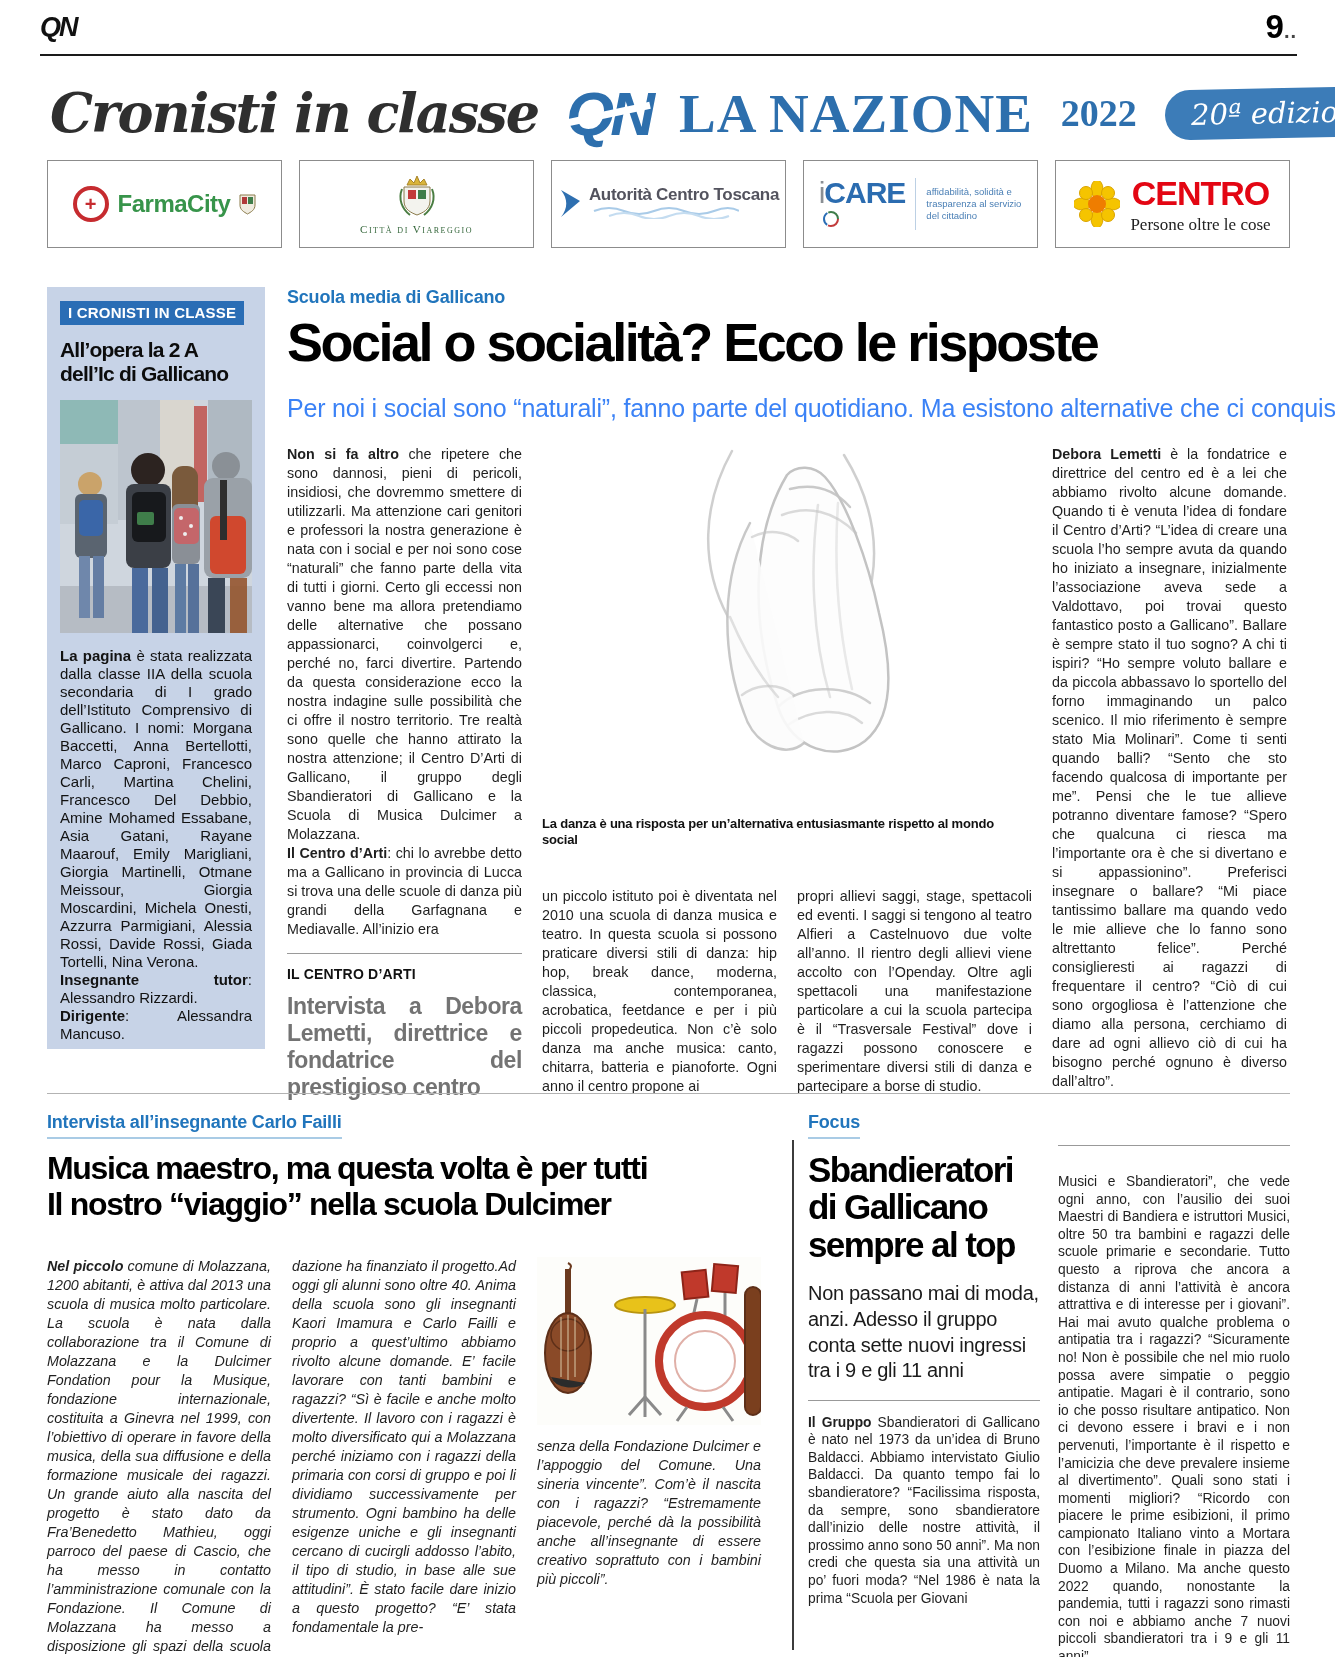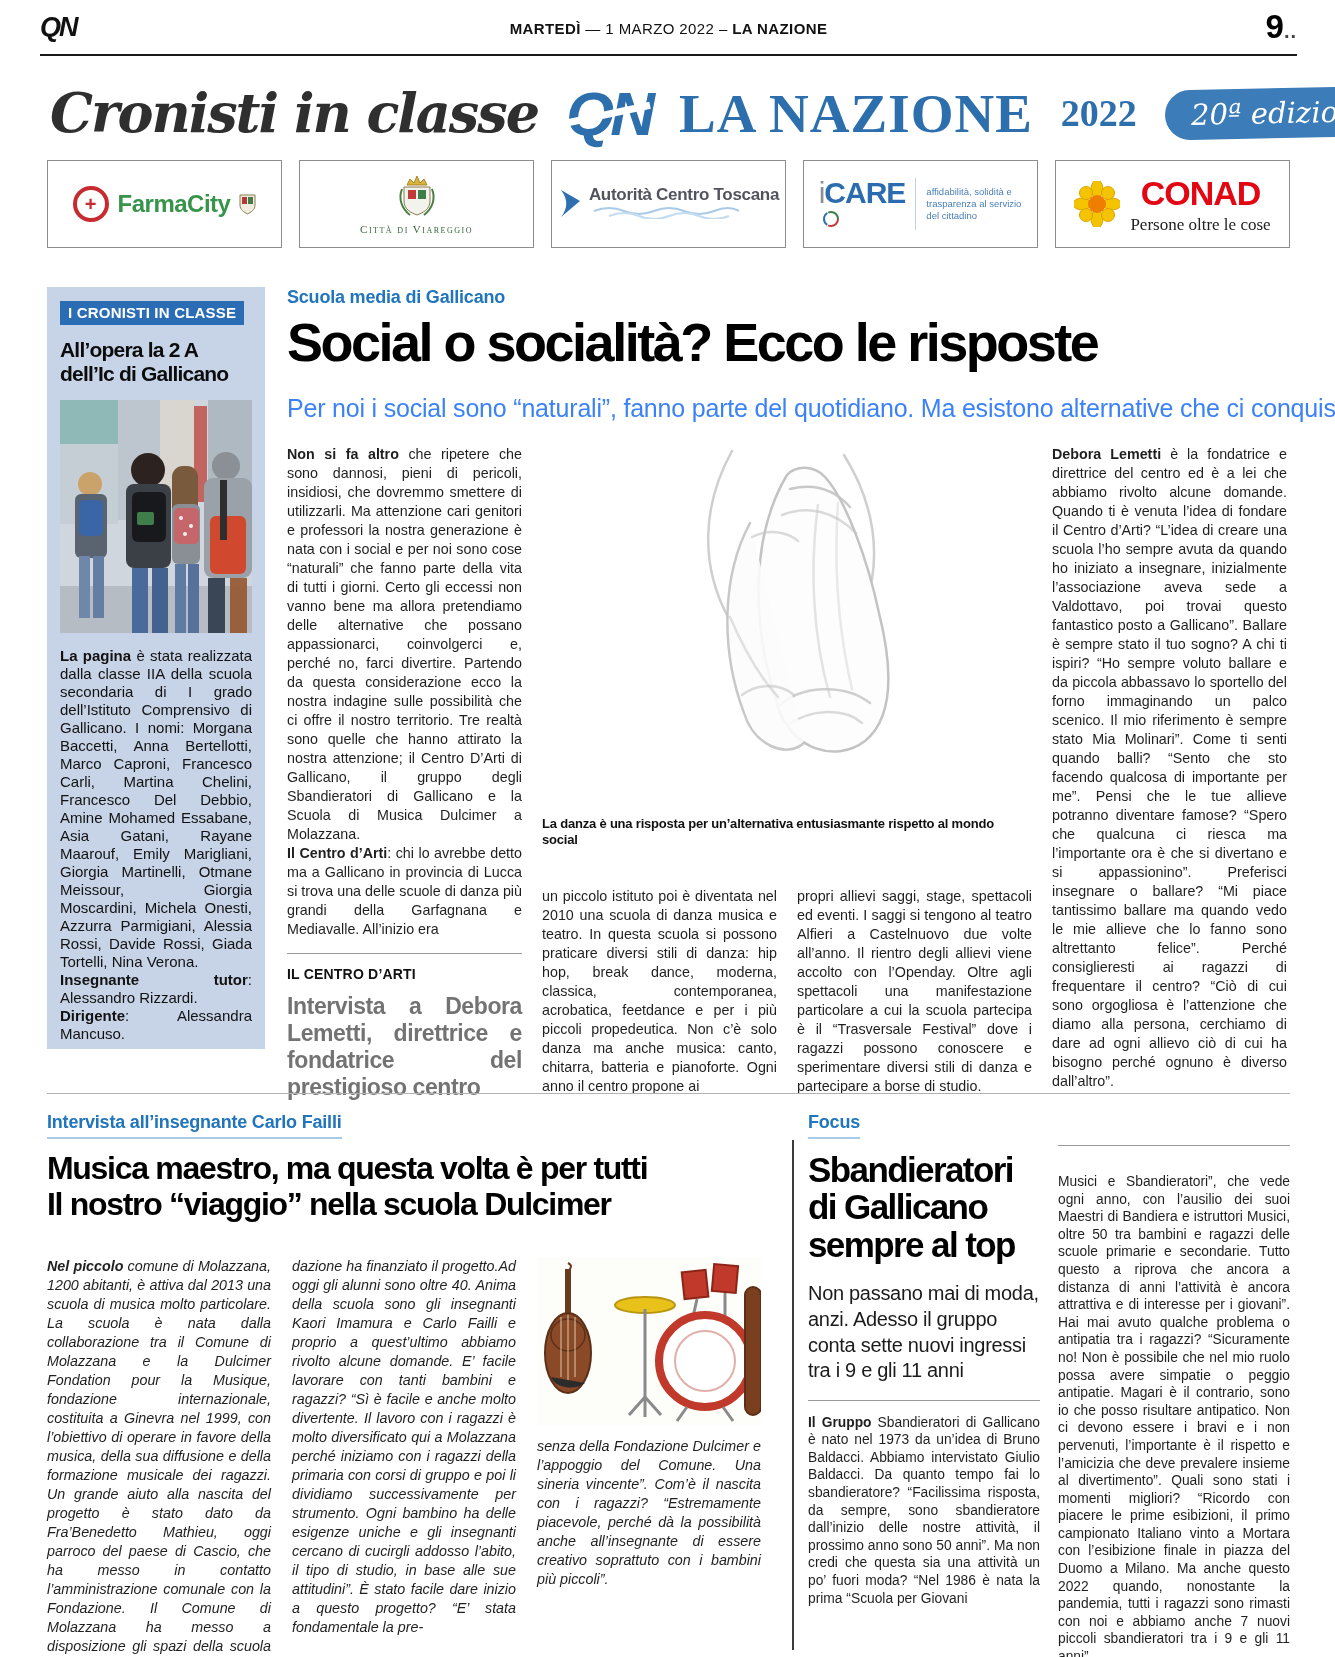--- a/index.html
+++ b/index.html
@@ -92,25 +92,20 @@
   .fbody { font-size:13.8px; line-height:17.6px; text-align:justify; }
   .fcol2 { position:absolute; left:1058px; top:1145px; width:232px; border-top:1px solid #999; padding-top:27px; font-size:13.8px; line-height:17.6px; text-align:justify; }
 </style>
 </head>
 <body>
 
 <div class="page">
 
   <div class="hdr">
     <div class="hdr-qn">QN</div>
-    <div class="hdr-date">
-      <span class="b">MARTEDÌ</span>
-      <span>— 1 MARZO 2022 –</span>
-      <span class="b">LA NAZIONE</span>
-    </div>
     <div class="hdr-page">
       <span>9</span><span class="dots">..</span>
     </div>
   </div>
   <div class="hdr-rule"></div>
 
   <div class="mast">
     <div class="mast-script">Cronisti in classe</div>
     <div class="mast-qn">QN</div>
     <div class="mast-brand">LA NAZIONE</div>
@@ -179,21 +174,21 @@
             <ellipse cx="8" cy="23" rx="9" ry="6"></ellipse>
               <ellipse cx="38" cy="23" rx="9" ry="6"></ellipse>
             <ellipse cx="12" cy="12" rx="6.5" ry="6.5"></ellipse>
               <ellipse cx="34" cy="12" rx="6.5" ry="6.5"></ellipse>
             <ellipse cx="12" cy="34" rx="6.5" ry="6.5"></ellipse>
               <ellipse cx="34" cy="34" rx="6.5" ry="6.5"></ellipse>
           </g>
           <circle cx="23" cy="23" r="9" fill="#ef7d00"></circle>
         </svg>
         <div class="conad-right">
-          <div class="conad-name">CONAD</div>
+          <div class="conad-name">CENTRO</div>
           <div class="conad-tag">Persone oltre le cose</div>
         </div>
       </div>
     </div>
   </div>
 
   <div class="sidebar">
     <span class="side-badge">I CRONISTI IN CLASSE</span>
     <div class="side-title">All’opera la 2 A dell’Ic di Gallicano</div>
     <svg class="side-photo" viewBox="0 0 192 233">

